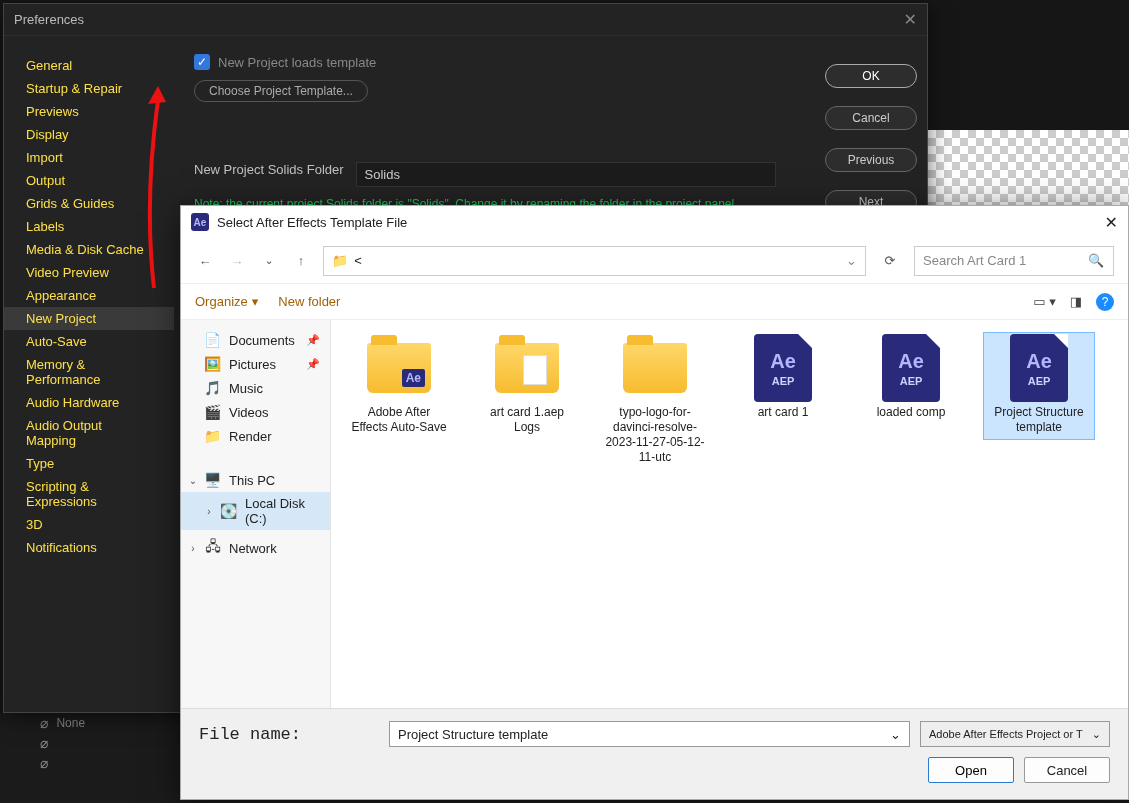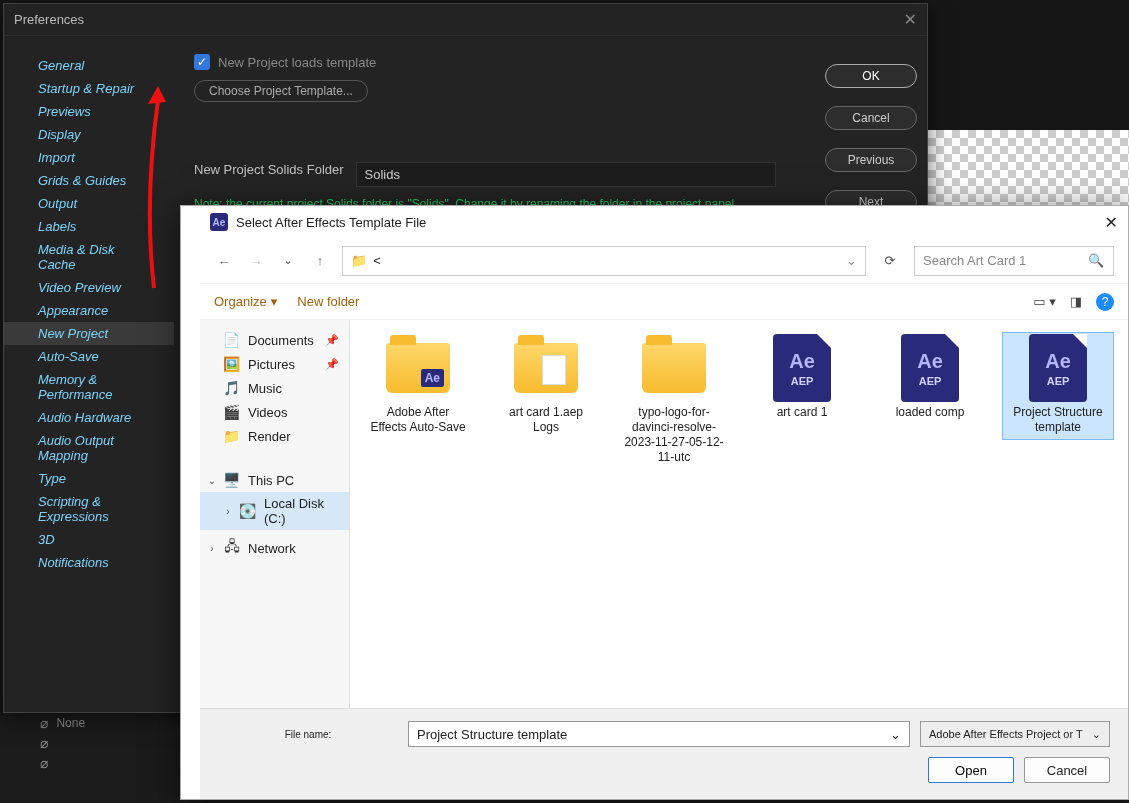--- a/index.html
+++ b/index.html
@@ -67,25 +67,24 @@
     border-bottom: 1px solid #2e2e2e;
   }
   .prefs-title .x { font-size:16px; color:#888; cursor:pointer; }
   .prefs-body { display:flex; height: calc(100% - 32px); }
   .prefs-sidebar {
     width: 170px;
     padding: 18px 0;
     background: #232323;
   }
   .prefs-sidebar .item {
-    padding: 4px 34px;
-    color: #7dd3fc;
+    padding: 4px 22px;
+    color: #fde047;
     cursor: pointer;
     font-size: 13px;
-    font-style: italic;
   }
   .prefs-sidebar .item.active { background: #3a3a3a; }
   .prefs-main {
     flex: 1;
     padding: 18px 20px;
     position: relative;
   }
   .prefs-buttons {
     position: absolute;
     top: 18px;
@@ -137,21 +136,20 @@
     left: 180px;
     top: 205px;
     width: 949px;
     height: 595px;
     background: #fff;
     border: 1px solid #aaa;
     box-shadow: 0 6px 30px rgba(0,0,0,.6);
     color: #222;
     display:flex;
     flex-direction:column;
-    padding-left:19px;
   }
   .filedlg-title {
     height: 32px;
     display:flex; align-items:center; justify-content:space-between;
     padding: 0 10px;
     background: #fff;
   }
   .filedlg-title .left { display:flex; align-items:center; gap:8px;}
   .filedlg-title .ae-badge { width:18px; height:18px; background:#2a2a7a; color:#b6b6ff; font-size:10px; font-weight:bold; display:flex; align-items:center; justify-content:center; border-radius:3px;}
   .filedlg-title .x { font-size:16px; cursor:pointer; }
@@ -245,21 +243,21 @@
   .file-label { line-height:1.25; word-break:break-word;}
 
 
   .filedlg-footer {
     border-top: 1px solid #ddd;
     padding: 12px 18px 16px;
     display:flex; flex-direction:column; gap:10px;
     background: #f0f0f0;
   }
   .fname-row { display:flex; align-items:center; gap:10px;}
-  .fname-row label { width:180px; text-align:center; font-size:10px;}
+  .fname-row label { width:180px; text-align:left; font-size:17px;font-family:Liberation Mono, monospace;}
   .fname-row .combo { flex:1; height:26px; border:1px solid #999; background:#fff; display:flex; align-items:center; padding:0 8px; justify-content:space-between; font-size:13px;}
   .fname-row .filter { width:190px; height:26px; border:1px solid #999; background:#eee; display:flex; align-items:center; padding:0 8px; justify-content:space-between; font-size:11px;}
   .btn-row { display:flex; justify-content:flex-end; gap:10px;}
   .win-btn { width:86px; height:26px; border:1px solid #999; background:#fdfdfd; display:flex; align-items:center; justify-content:center; font-size:13px; cursor:pointer; border-radius:2px;}
   .win-btn.primary { border-color:#2a7bd4; color:#000;}
 </style>
 </head>
 <body>
 
 <div class="checker"></div>
@@ -282,22 +280,22 @@
     <span>Preferences</span>
     <span class="x">✕</span>
   </div>
   <div class="prefs-body">
     <div class="prefs-sidebar" id="prefs-sidebar">
         <div class="item">General</div>
         <div class="item">Startup &amp; Repair</div>
         <div class="item">Previews</div>
         <div class="item">Display</div>
         <div class="item">Import</div>
+        <div class="item">Output</div>
         <div class="item">Grids &amp; Guides</div>
-        <div class="item">Output</div>
         <div class="item">Labels</div>
         <div class="item">Media &amp; Disk Cache</div>
         <div class="item">Video Preview</div>
         <div class="item">Appearance</div>
         <div class="item active">New Project</div>
         <div class="item">Auto-Save</div>
         <div class="item">Memory &amp; Performance</div>
         <div class="item">Audio Hardware</div>
         <div class="item">Audio Output Mapping</div>
         <div class="item">Type</div>

